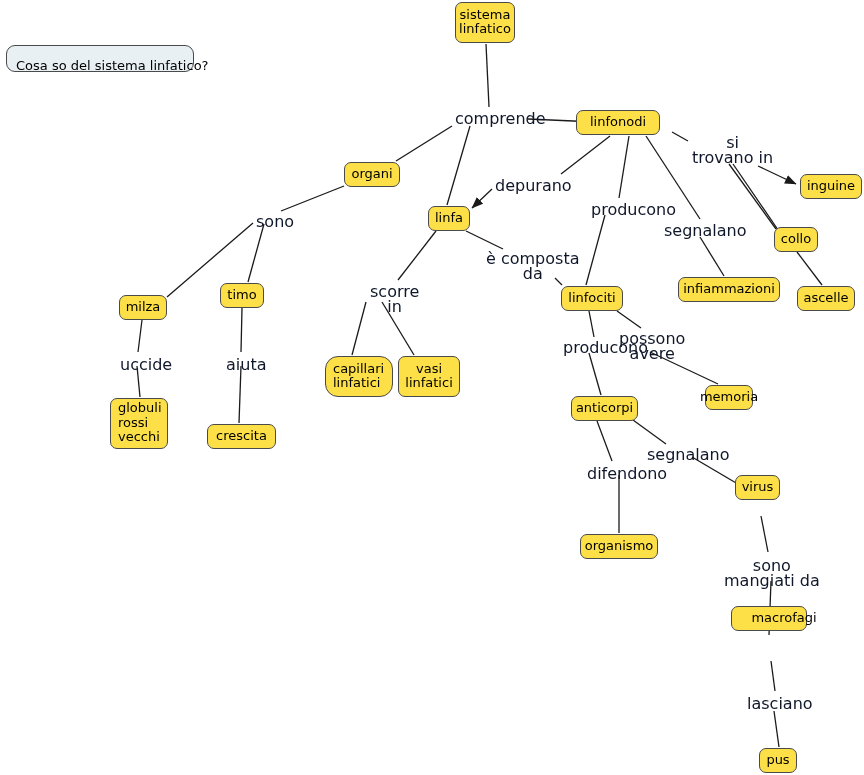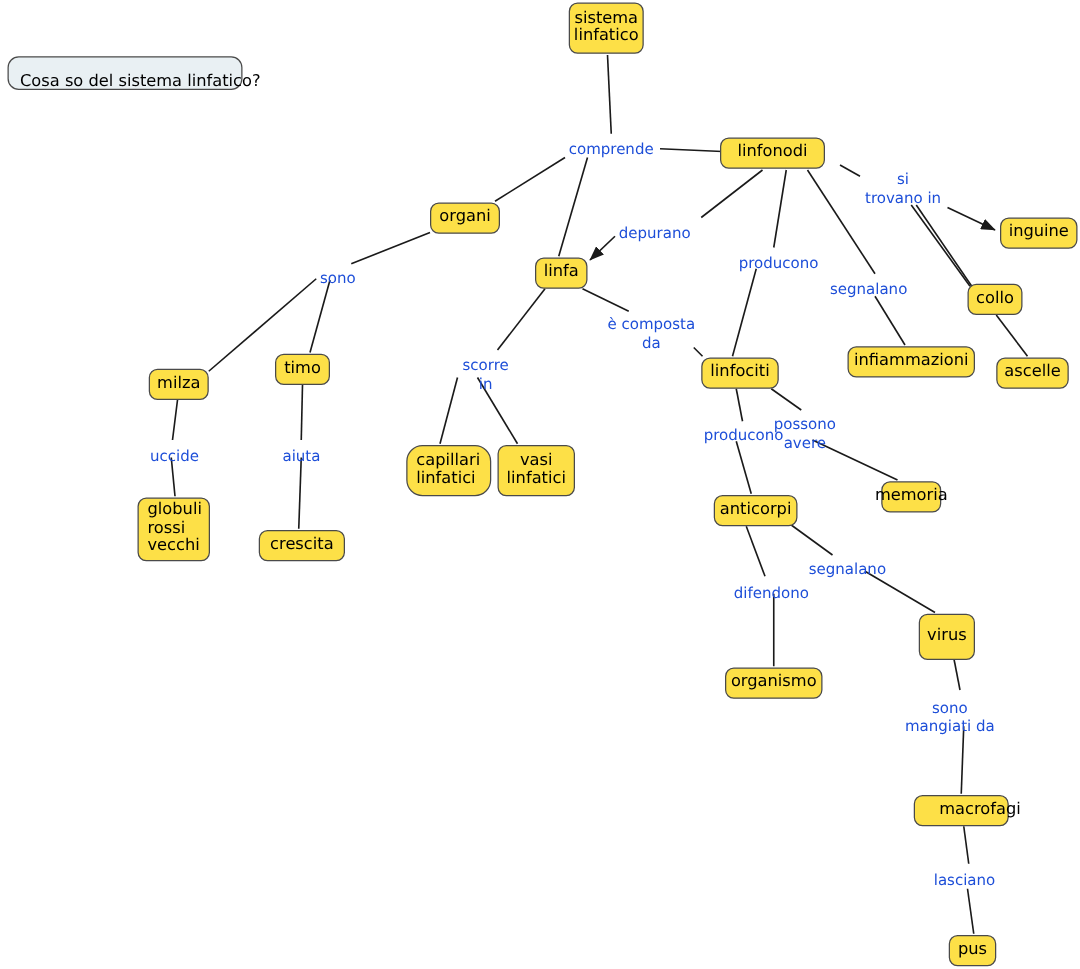--- a/index.html
+++ b/index.html
@@ -55,23 +55,23 @@
     font-size: 13px;
     line-height: 16px;
     color: #000000;
     padding: 20px 9px 5px 9px;
     display: flex;
     align-items: center;
     white-space: pre;
   }
   .link-label {
     position: absolute;
-    font-size: 12px;
+    font-size: 16px;
     line-height: 14.5px;
-    color: #1d4ed8;
+    color: #0f172a;
     white-space: pre;
     background: transparent;
     text-align: center;
   }
 </style>
 </head>
 <body>
 
 <div id="map-canvas">
 
@@ -142,23 +142,23 @@
       <div class="node center" style="left: 220px; top: 283px; width: 44px; height: 25px;">timo</div>
       <div class="node left" style="left: 325px; top: 356px; width: 68px; height: 41px; border-radius: 13px;">capillari
 linfatici</div>
       <div class="node center" style="left: 398px; top: 356px; width: 62px; height: 41px;">vasi
 linfatici</div>
       <div class="node left" style="left: 110px; top: 398px; width: 58px; height: 51px;">globuli
 rossi
 vecchi</div>
       <div class="node center" style="left: 207px; top: 424px; width: 69px; height: 25px;">crescita</div>
       <div class="node center" style="left: 571px; top: 396px; width: 67px; height: 25px;">anticorpi</div>
-      <div class="node center" style="left: 735px; top: 491px; width: 45px; height: 37px;">virus</div>
+      <div class="node center" style="left: 735px; top: 475px; width: 45px; height: 25px;">virus</div>
       <div class="node center" style="left: 580px; top: 534px; width: 78px; height: 25px;">organismo</div>
-      <div class="node center" style="left: 731px; top: 636px; width: 76px; height: 25px; padding-left: 37px;">macrofagi</div>
+      <div class="node center" style="left: 731px; top: 606px; width: 76px; height: 25px; padding-left: 37px;">macrofagi</div>
       <div class="node center" style="left: 759px; top: 748px; width: 38px; height: 25px;">pus</div>
     </div>
   <div id="labels-group">
       <div class="link-label" style="left: 455px; top: 112px;">comprende</div>
       <div class="link-label" style="left: 692px; top: 136px;">si
 trovano in</div>
       <div class="link-label" style="left: 256px; top: 215px;">sono</div>
       <div class="link-label" style="left: 495px; top: 179px;">depurano</div>
       <div class="link-label" style="left: 591px; top: 203px;">producono</div>
       <div class="link-label" style="left: 664px; top: 224px;">segnalano</div>

